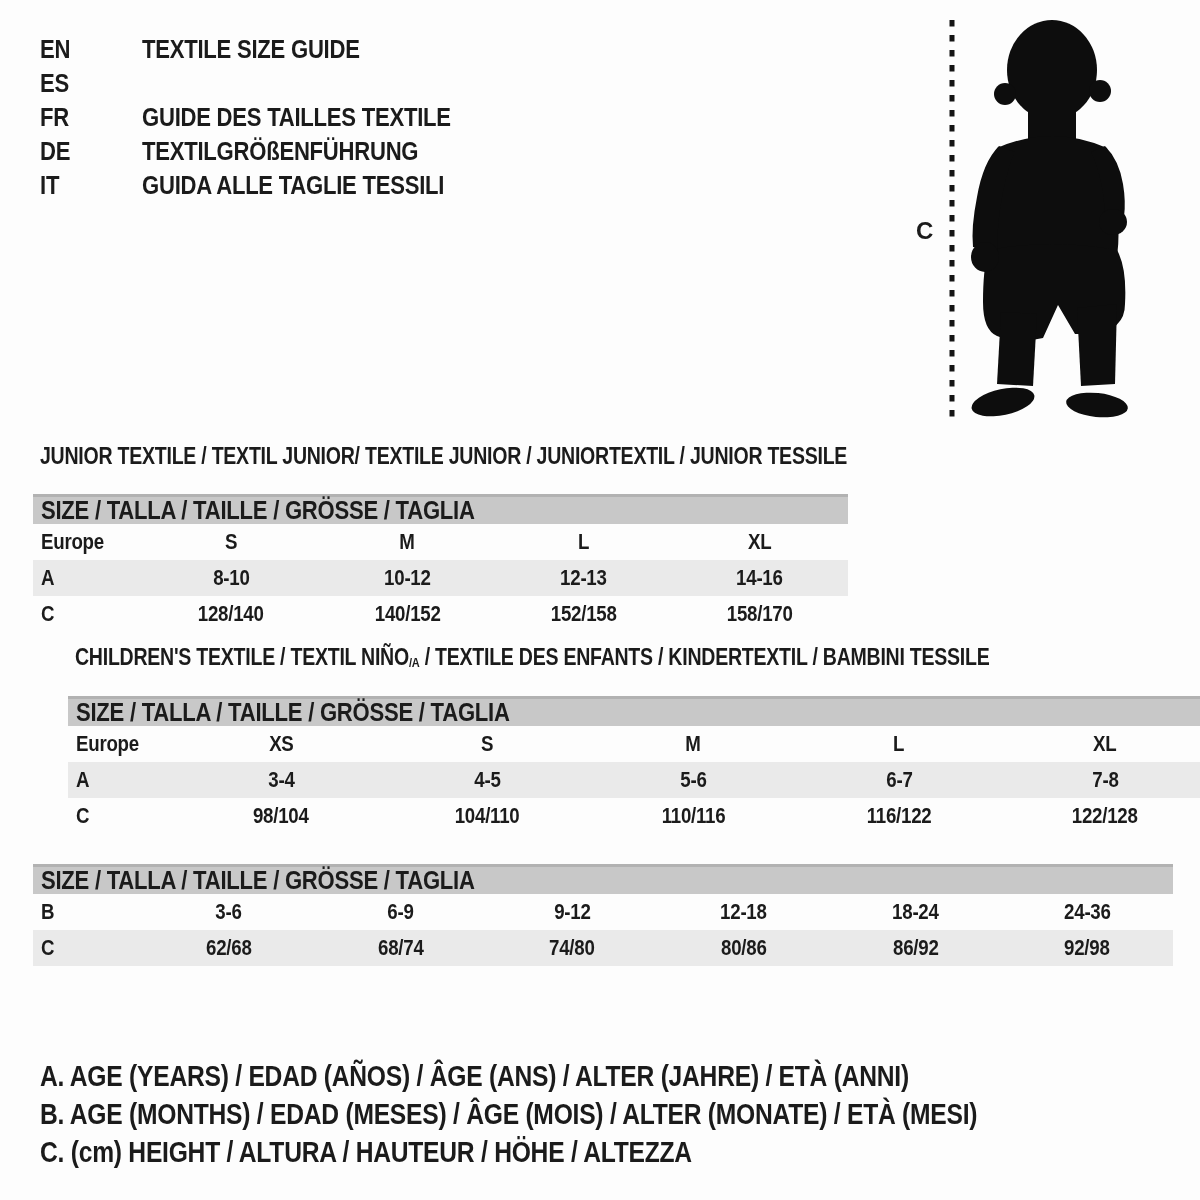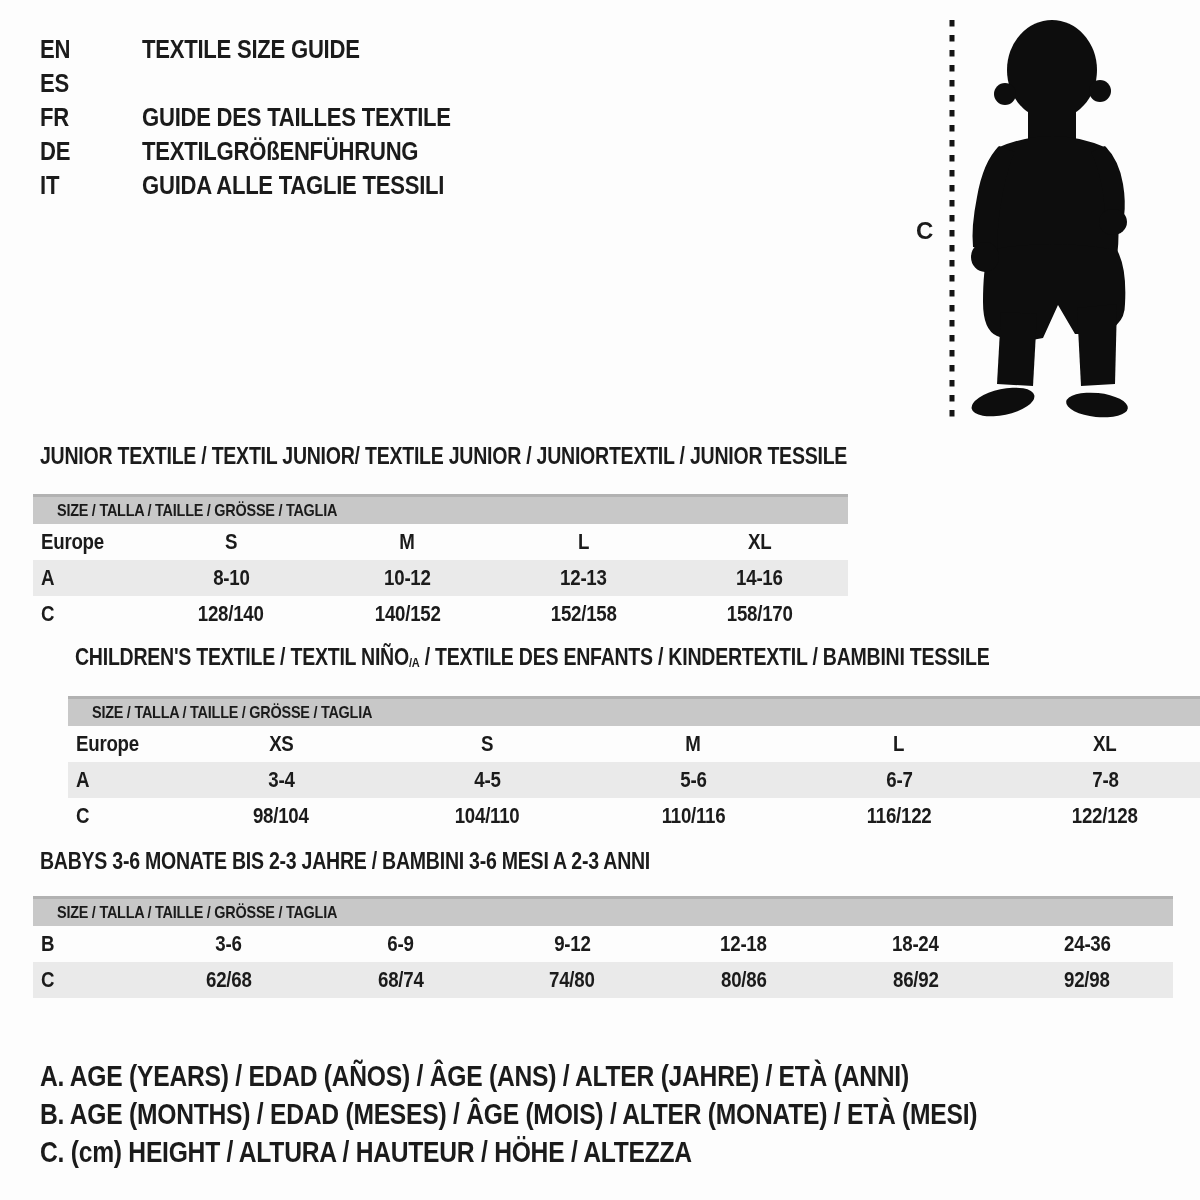--- a/index.html
+++ b/index.html
@@ -33,22 +33,22 @@
   #fig-c{left:916px;top:219px;font-size:24px;line-height:24px;}
 
   
   .sizetable{position:absolute;}
   .t-title{font-size:23px;line-height:26px;padding-left:7px;white-space:nowrap;}
   .t-title .sub{font-size:13px;vertical-align:-2px;}
   .babies-line{line-height:32px;}
   .size-bar{
     height:27px;border-top:3px solid #b2b2b2;
     background:var(--header-bar,#c8c8c8);
-    display:flex;align-items:center;padding-left:24px;
-    font-size:17px;
+    display:flex;align-items:center;padding-left:8px;
+    font-size:26px;
   }
   .trow{display:grid;height:36px;align-items:center;}
   .tbody .trow:nth-child(even){background:var(--row-shaded,#eaeaea);}
   .cell{font-size:22px;line-height:24px;}
   .cell.label{padding-left:8px;}
   .cell.center{text-align:center;}
 
   
   #legend{left:40px;top:1064px;}
   .legend-line{font-size:29px;line-height:24px;margin-bottom:14px;white-space:nowrap;}
@@ -163,23 +163,20 @@
         <div class="cell center"><span class="cond">98/104</span></div>
         <div class="cell center"><span class="cond">104/110</span></div>
         <div class="cell center"><span class="cond">110/116</span></div>
         <div class="cell center"><span class="cond">116/122</span></div>
         <div class="cell center"><span class="cond">122/128</span></div>
       </div>
     </div>
 </section>
 
 <section class="sizetable" style="left:33px;top:845px;width:1140px;">
-  <div class="t-title babies-line">
-    <span class="cond">BABYS 3-6 MONATE BIS 2-3 JAHRE / BAMBINI 3-6 MESI A 2-3 ANNI</span>
-  </div>
   <div class="size-bar" style="margin-top:19px;">
     <span class="cond">SIZE / TALLA / TAILLE / GRÖSSE / TAGLIA</span>
   </div>
   <div class="tbody">
       <div class="trow" style="grid-template-columns: 110px repeat(6, 1fr);">
         <div class="cell label"><span class="cond">B</span></div>
         <div class="cell center"><span class="cond">3-6</span></div>
         <div class="cell center"><span class="cond">6-9</span></div>
         <div class="cell center"><span class="cond">9-12</span></div>
         <div class="cell center"><span class="cond">12-18</span></div>

